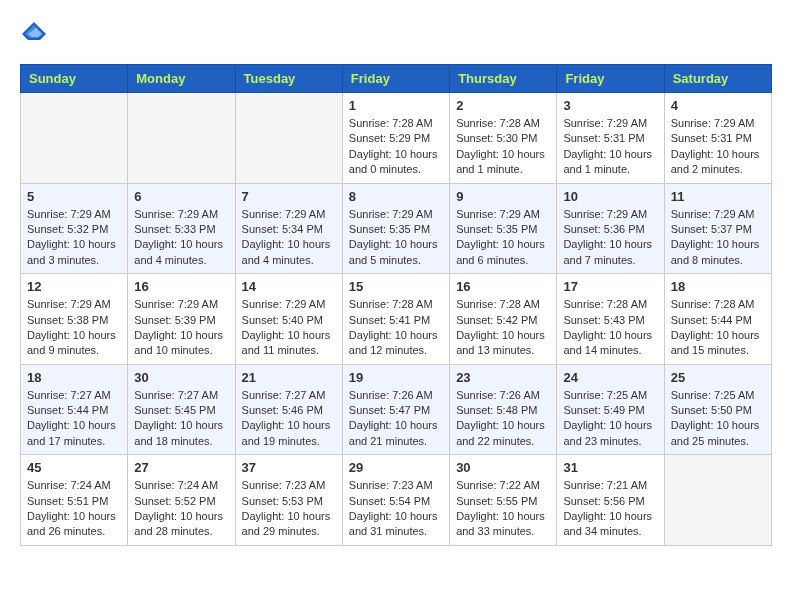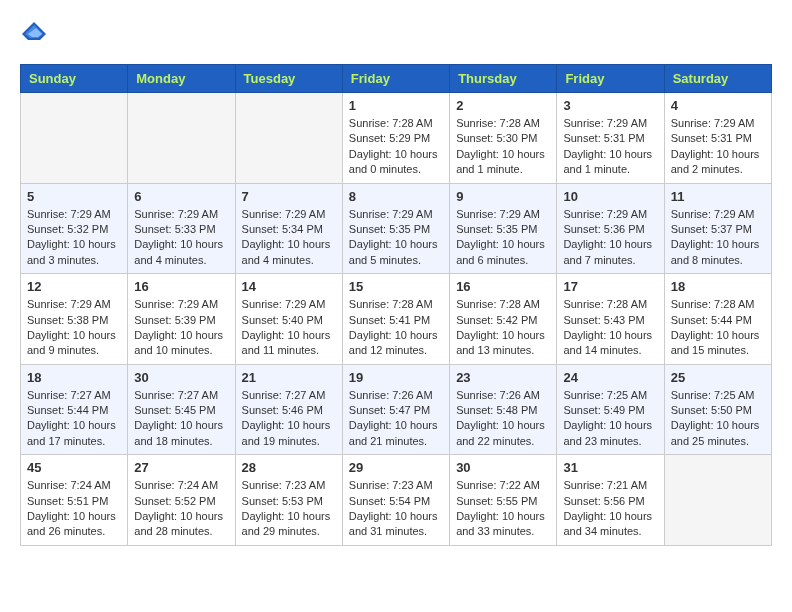--- a/index.html
+++ b/index.html
@@ -235,21 +235,21 @@
       <tr>
         <td>
           <span class="day-number">45</span>
           <div class="cell-text">Sunrise: 7:24 AM<br>Sunset: 5:51 PM<br>Daylight: 10 hours and 26 minutes.</div>
         </td>
         <td>
           <span class="day-number">27</span>
           <div class="cell-text">Sunrise: 7:24 AM<br>Sunset: 5:52 PM<br>Daylight: 10 hours and 28 minutes.</div>
         </td>
         <td>
-          <span class="day-number">28</span>
+          <span class="day-number">37</span>
           <div class="cell-text">Sunrise: 7:23 AM<br>Sunset: 5:53 PM<br>Daylight: 10 hours and 29 minutes.</div>
         </td>
         <td>
           <span class="day-number">29</span>
           <div class="cell-text">Sunrise: 7:23 AM<br>Sunset: 5:54 PM<br>Daylight: 10 hours and 31 minutes.</div>
         </td>
         <td>
           <span class="day-number">30</span>
           <div class="cell-text">Sunrise: 7:22 AM<br>Sunset: 5:55 PM<br>Daylight: 10 hours and 33 minutes.</div>
         </td>

